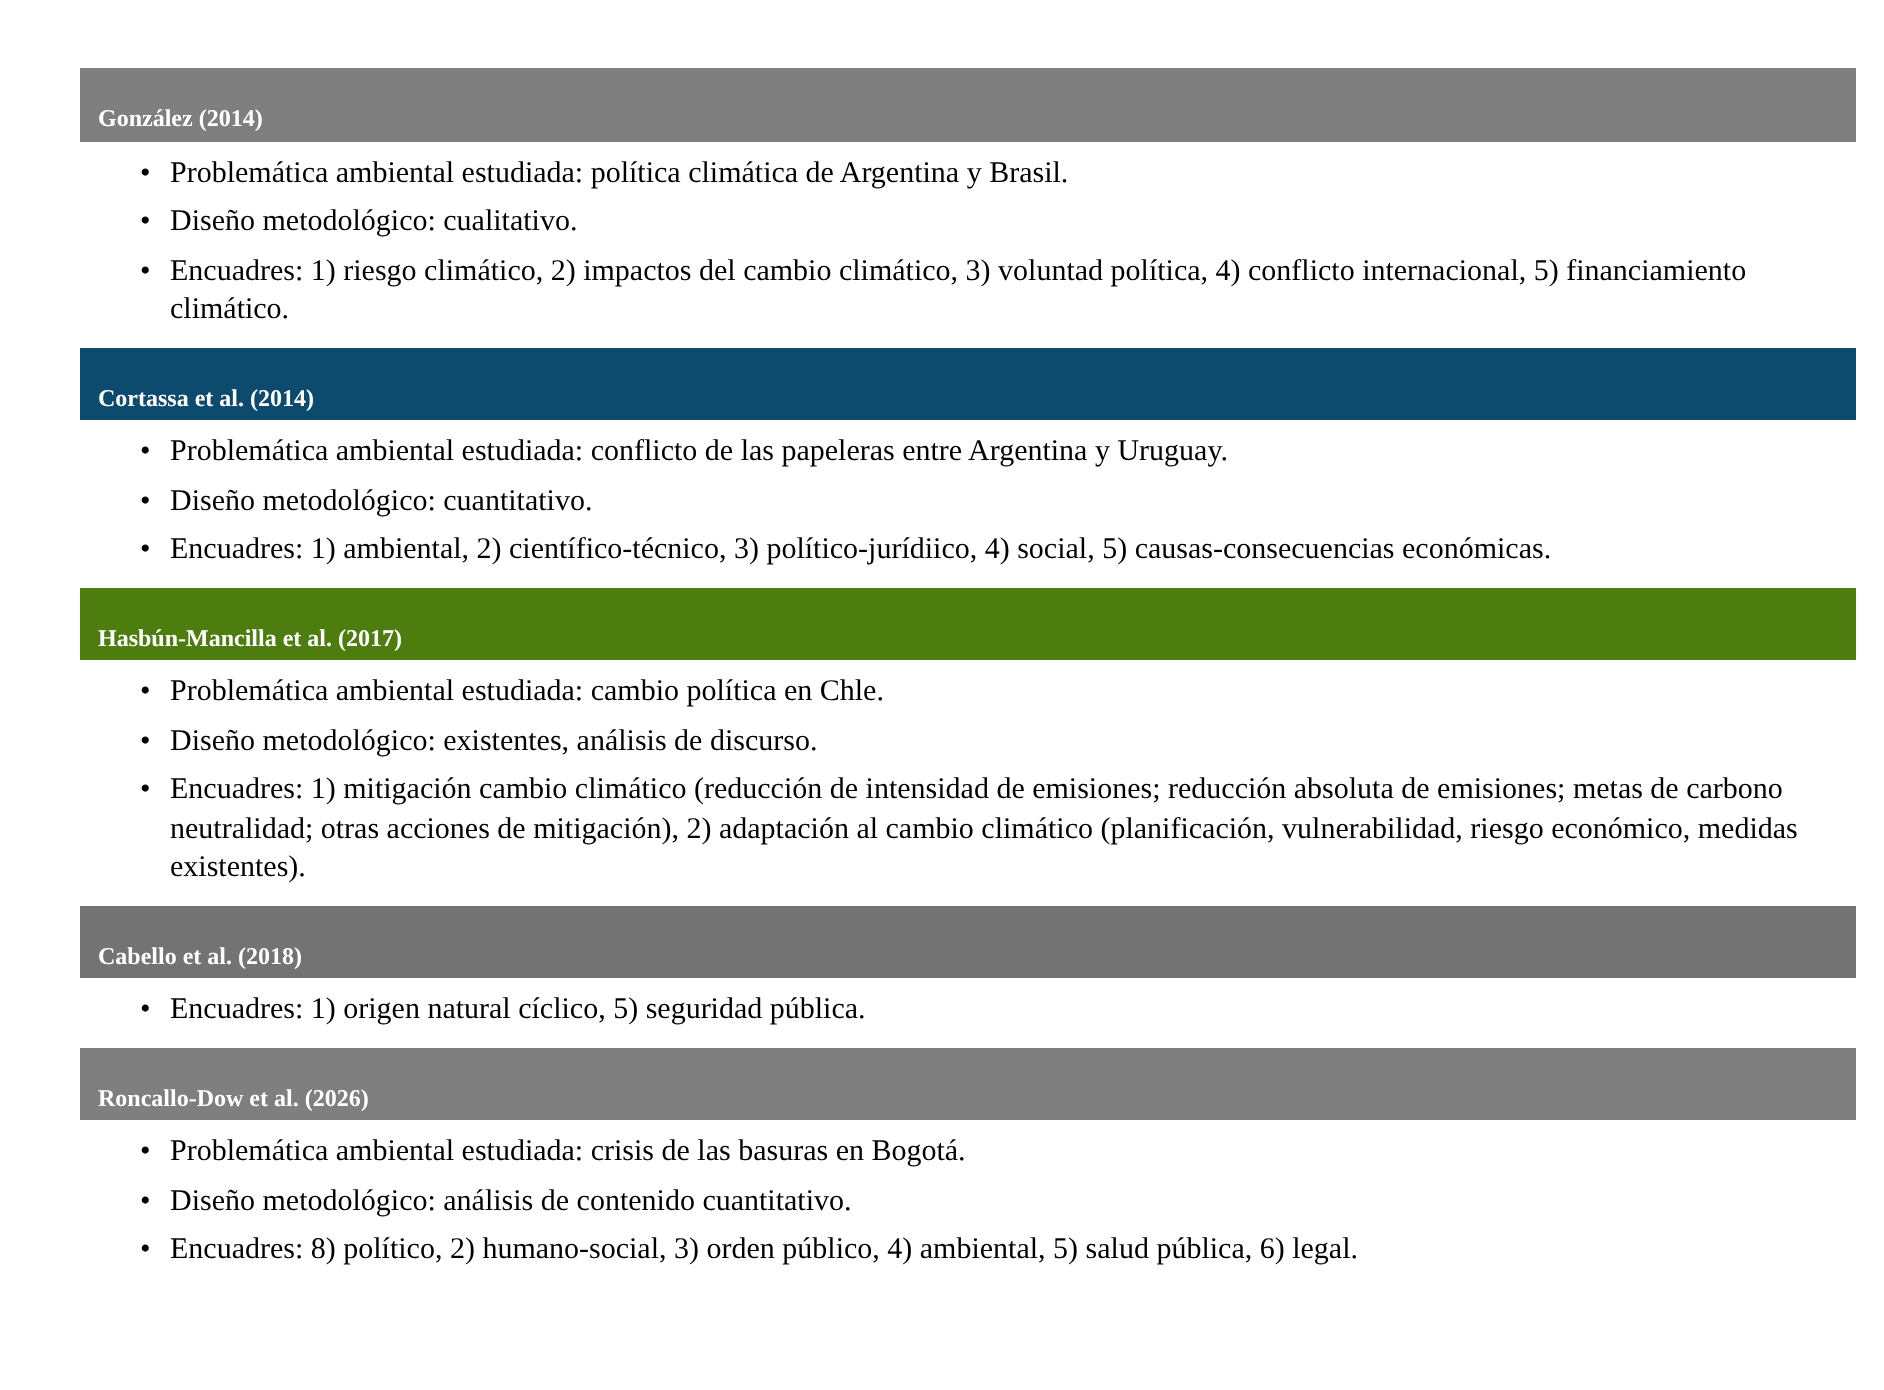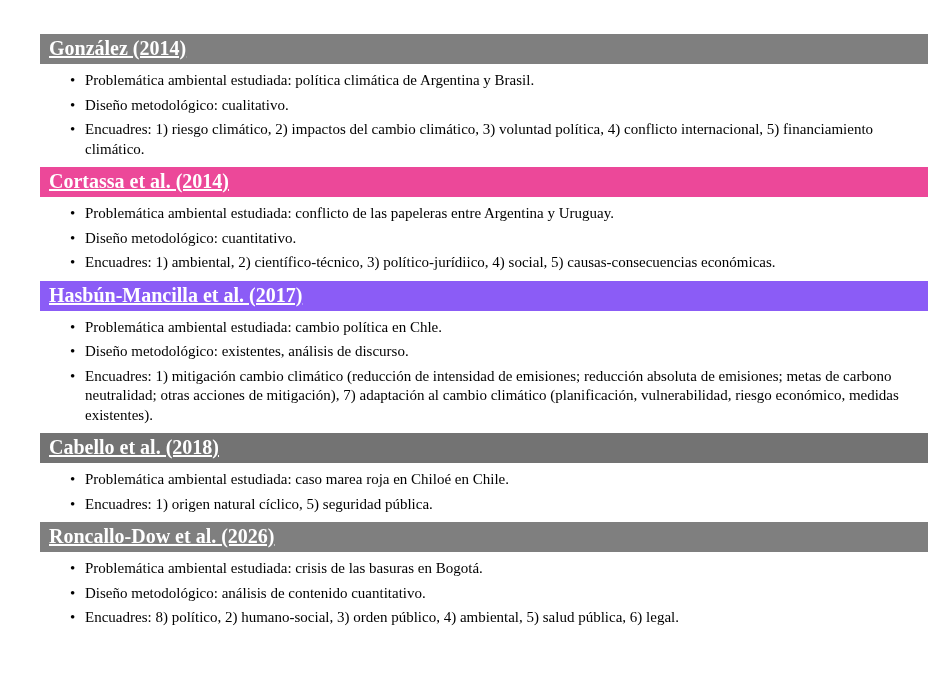--- a/index.html
+++ b/index.html
@@ -12,24 +12,23 @@
   }
   .page {
     width: 942px;
     min-height: 695px;
     padding: 34px 14px 8px 40px;
   }
   .section { margin: 0; }
   .hdr {
     color: #ffffff;
     font-weight: bold;
-    font-size: 20px;
+    font-size: 12px;
     line-height: 1.3;
-    padding: 1px 9px 3px 9px;
-    text-decoration: underline;
+    padding: 18px 9px 3px 9px;
   }
   ul.bullets {
     list-style: none;
     margin: 7px 0 8px 0;
     padding: 0 0 0 30px;
   }
   ul.bullets li {
     position: relative;
     padding-left: 15px;
     font-size: 15px;
@@ -52,41 +51,40 @@
   <div class="section">
     <div class="hdr" style="background-color: rgb(127, 127, 127);">González (2014)</div>
     <ul class="bullets">
       <li>Problemática ambiental estudiada: política climática de Argentina y Brasil.</li>
       <li>Diseño metodológico: cualitativo.</li>
       <li>Encuadres: 1) riesgo climático, 2) impactos del cambio climático, 3) voluntad política, 4) conflicto internacional, 5) financiamiento climático.</li>
     </ul>
   </div>
 
   <div class="section">
-    <div class="hdr" style="background-color: #ec4899;">Cortassa et al. (2014)</div>
+    <div class="hdr" style="background-color: #0c4a6e;">Cortassa et al. (2014)</div>
     <ul class="bullets">
       <li>Problemática ambiental estudiada: conflicto de las papeleras entre Argentina y Uruguay.</li>
       <li>Diseño metodológico: cuantitativo.</li>
       <li>Encuadres: 1) ambiental, 2) científico-técnico, 3) político-jurídiico, 4) social, 5) causas-consecuencias económicas.</li>
     </ul>
   </div>
 
   <div class="section">
-    <div class="hdr" style="background-color: #8b5cf6;">Hasbún-Mancilla et al. (2017)</div>
+    <div class="hdr" style="background-color: #4d7c0f;">Hasbún-Mancilla et al. (2017)</div>
     <ul class="bullets">
       <li>Problemática ambiental estudiada: cambio política en Chle.</li>
       <li>Diseño metodológico: existentes, análisis de discurso.</li>
-      <li>Encuadres: 1) mitigación cambio climático (reducción de intensidad de emisiones; reducción absoluta de emisiones; metas de carbono neutralidad; otras acciones de mitigación), 7) adaptación al cambio climático (planificación, vulnerabilidad, riesgo económico, medidas existentes).</li>
+      <li>Encuadres: 1) mitigación cambio climático (reducción de intensidad de emisiones; reducción absoluta de emisiones; metas de carbono neutralidad; otras acciones de mitigación), 2) adaptación al cambio climático (planificación, vulnerabilidad, riesgo económico, medidas existentes).</li>
     </ul>
   </div>
 
   <div class="section">
     <div class="hdr" style="background-color: #737373;">Cabello et al. (2018)</div>
     <ul class="bullets">
-      <li>Problemática ambiental estudiada: caso marea roja en Chiloé en Chile.</li>
       <li>Encuadres: 1) origen natural cíclico, 5) seguridad pública.</li>
     </ul>
   </div>
 
   <div class="section">
     <div class="hdr" style="background-color: rgb(127, 127, 127);">Roncallo-Dow et al. (2026)</div>
     <ul class="bullets">
       <li>Problemática ambiental estudiada: crisis de las basuras en Bogotá.</li>
       <li>Diseño metodológico: análisis de contenido cuantitativo.</li>
       <li>Encuadres: 8) político, 2) humano-social, 3) orden público, 4) ambiental, 5) salud pública, 6) legal.</li>

